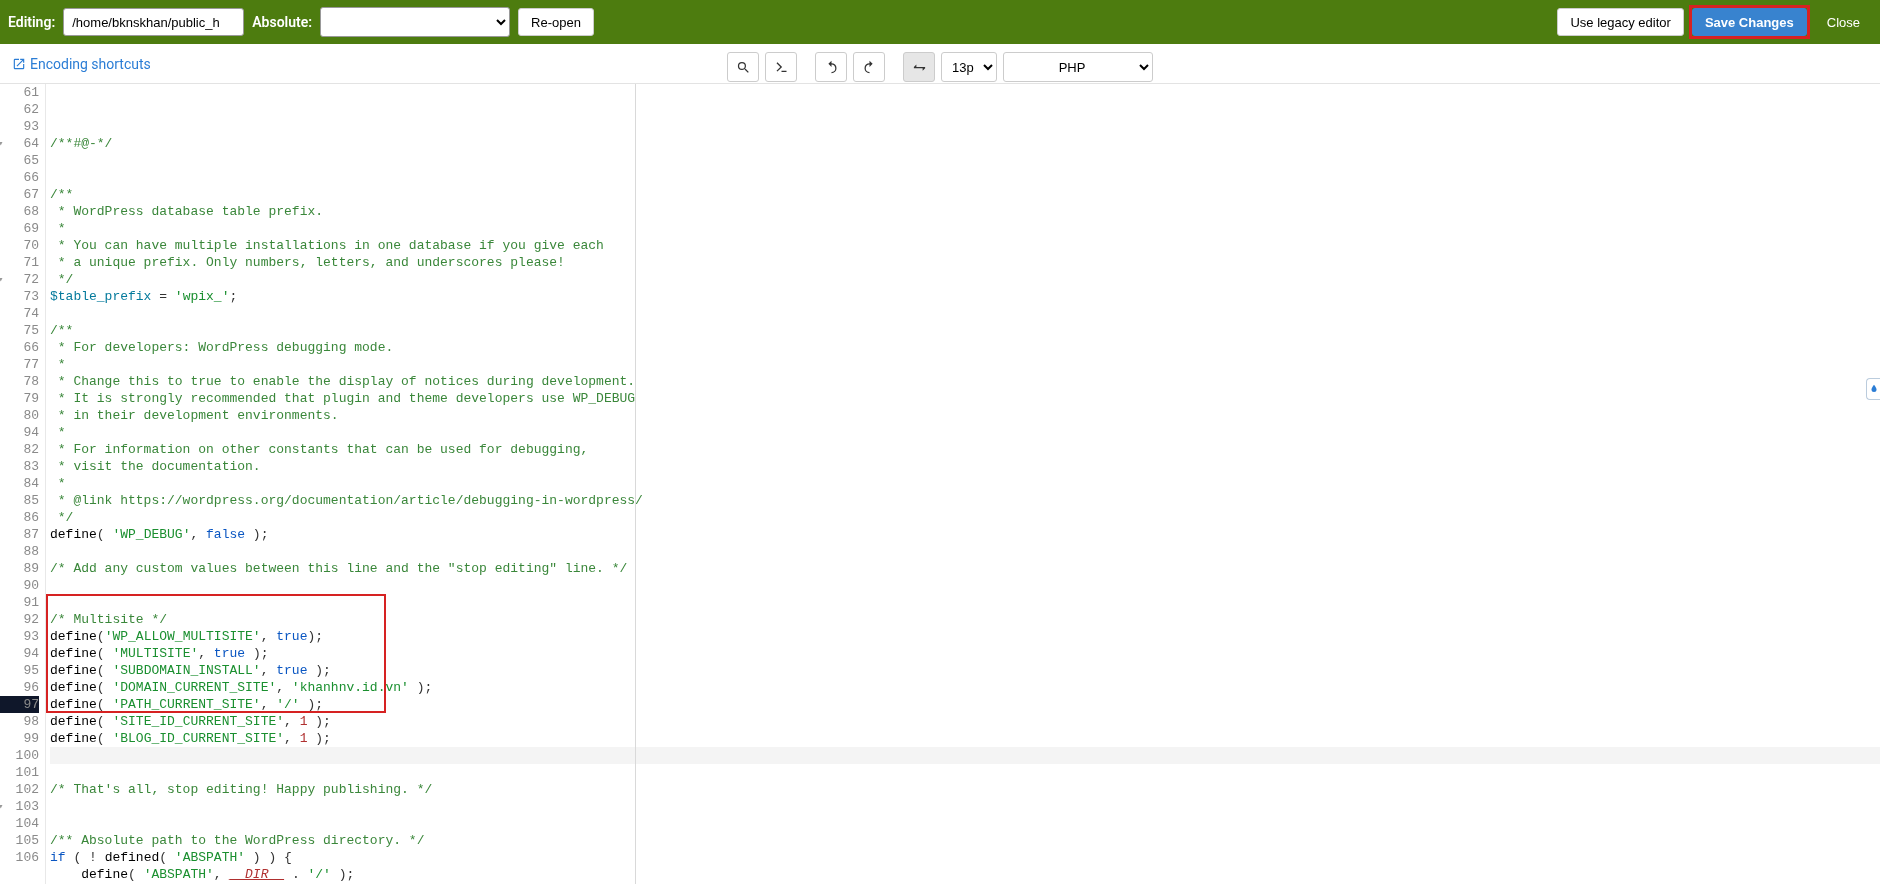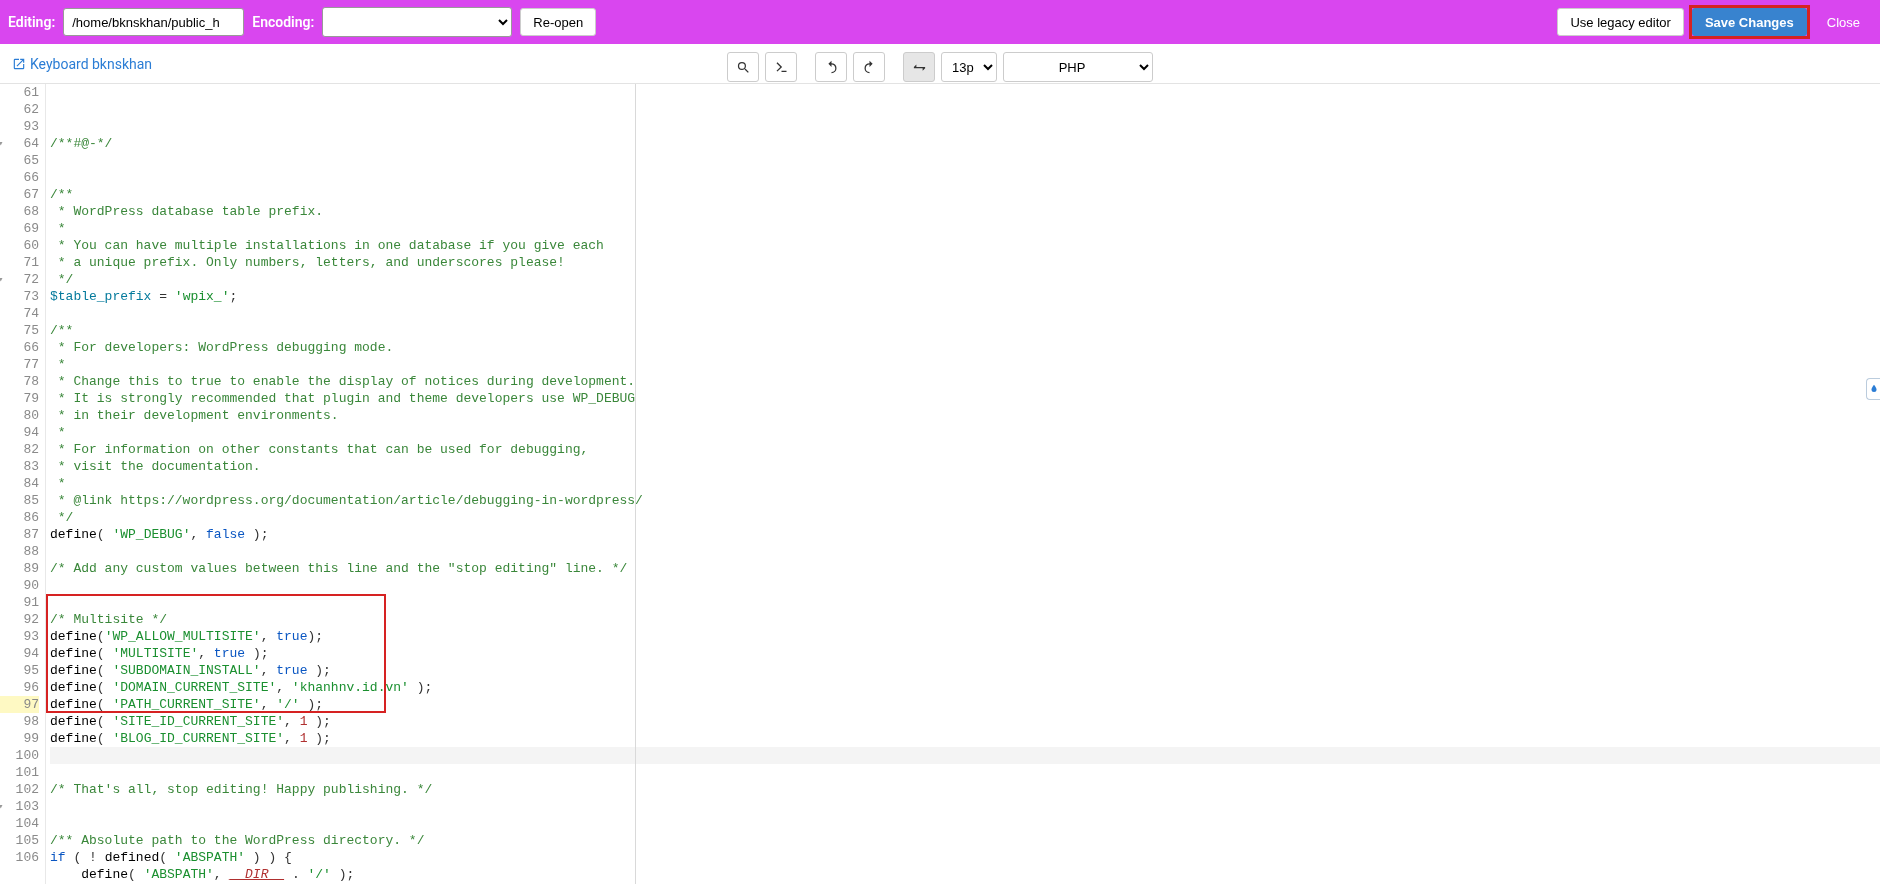--- a/index.html
+++ b/index.html
@@ -1,17 +1,17 @@
 <!DOCTYPE html>
 <html><head>
 <meta charset="utf-8">
 <style>
 * { margin: 0; padding: 0; box-sizing: border-box; }
 body { font-family: -apple-system, BlinkMacSystemFont, "Segoe UI", Roboto, sans-serif; font-size: 13px; color: #333; background: #fff; overflow-x: hidden; width: 1880px; }
-.topbar { background: #d946ef; height: 44px; display: flex; align-items: center; padding: 0 8px; gap: 8px; }
+.topbar { background: #4d7c0f; height: 44px; display: flex; align-items: center; padding: 0 8px; gap: 8px; }
 .topbar-label { color: #fff; font-weight: 600; font-size: 14px; }
 .topbar input[type="text"] { height: 28px; padding: 0 8px; border: 1px solid #999; border-radius: 3px; background: #fff; font-size: 13px; }
 .path-input { width: 181px; }
 .topbar select { height: 28px; padding: 14px 6px; border: 1px solid #999; border-radius: 3px; background: #fff; font-size: 13px; min-width: 190px; }
 .btn { height: 28px; padding: 0 12px; border: 1px solid #ccc; background: #fff; border-radius: 3px; cursor: pointer; font-size: 13px; display: inline-flex; align-items: center; justify-content: center; }
 .btn-primary { background: #3883cf; color: #fff; border-color: #3883cf; font-weight: 600; }
 .topbar-spacer { flex: 1; }
 .highlight-box-btn { position: relative; }
 .highlight-outline { position: absolute; inset: -3px; border: 3px solid #d62222; pointer-events: none; }
 .shortcuts-row { height: 40px; display: flex; align-items: center; padding: 0 12px; border-bottom: 1px solid #e3e3e3; }
@@ -43,40 +43,40 @@
 .red-box { position: absolute; border: 2px solid #d62222; pointer-events: none; }
 .side-tab { position: fixed; right: 0; top: 378px; width: 14px; height: 22px; background: #fff; border: 1px solid #bcd; border-right: none; border-radius: 4px 0 0 4px; display: flex; align-items: center; justify-content: center; }
 .side-tab svg { width: 10px; height: 10px; }
 </style>
 </head>
 <body>
 
 <div class="topbar">
   <span class="topbar-label">Editing:</span>
   <input type="text" class="path-input" value="/home/bknskhan/public_h" style="">
-  <span class="topbar-label">Encoding:</span>
+  <span class="topbar-label">Absolute:</span>
   <select>
     <option>utf-8</option>
   </select>
   <button class="btn">Re-open</button>
   <div class="topbar-spacer"></div>
   <button class="btn">Use legacy editor</button>
   <span class="highlight-box-btn">
     <button class="btn btn-primary">Save Changes</button>
     <span class="highlight-outline"></span>
   </span>
   <button class="btn" style="border:none;background:transparent;color:#fff">Close</button>
 </div>
 
 <div class="shortcuts-row">
   <a href="#" class="shortcuts-link">
     <svg viewBox="0 0 24 24">
         <path d="M14 3v2h3.59L7.76 14.83l1.41 1.41L19 6.41V10h2V3h-7zM19 19H5V5h7V3H5a2 2 0 0 0-2 2v14a2 2 0 0 0 2 2h14a2 2 0 0 0 2-2v-7h-2v7z"></path>
       </svg>
-    <span>Keyboard bknskhan</span>
+    <span>Encoding shortcuts</span>
   </a>
 </div>
 
 <div class="toolbar-center">
   <button class="icon-btn">
       <svg viewBox="0 0 24 24">
         <path d="M15.5 14h-.79l-.28-.27A6.471 6.471 0 0 0 16 9.5 6.5 6.5 0 1 0 9.5 16a6.47 6.47 0 0 0 4.23-1.57l.27.28v.79l5 5L20.49 19l-5-5zM9.5 14A4.5 4.5 0 1 1 14 9.5 4.5 4.5 0 0 1 9.5 14z"></path>
       </svg>
     </button>
   <button class="icon-btn">
@@ -113,21 +113,21 @@
   <div class="gutter" id="gutter">
       <div class="gutter-line">61</div>
       <div class="gutter-line">62</div>
       <div class="gutter-line">93</div>
       <div class="gutter-line">64<span class="fold">▾</span></div>
       <div class="gutter-line">65</div>
       <div class="gutter-line">66</div>
       <div class="gutter-line">67</div>
       <div class="gutter-line">68</div>
       <div class="gutter-line">69</div>
-      <div class="gutter-line">60</div>
+      <div class="gutter-line">70</div>
       <div class="gutter-line">71</div>
       <div class="gutter-line">72<span class="fold">▾</span></div>
       <div class="gutter-line">73</div>
       <div class="gutter-line">74</div>
       <div class="gutter-line">75</div>
       <div class="gutter-line">66</div>
       <div class="gutter-line">77</div>
       <div class="gutter-line">78</div>
       <div class="gutter-line">79</div>
       <div class="gutter-line">80</div>
@@ -140,21 +140,21 @@
       <div class="gutter-line">87</div>
       <div class="gutter-line">88</div>
       <div class="gutter-line">89</div>
       <div class="gutter-line">90</div>
       <div class="gutter-line">91</div>
       <div class="gutter-line">92</div>
       <div class="gutter-line">93</div>
       <div class="gutter-line">94</div>
       <div class="gutter-line">95</div>
       <div class="gutter-line">96</div>
-      <div class="gutter-line" style="background: #fef9c3;">97</div>
+      <div class="gutter-line" style="background: #0f172a;">97</div>
       <div class="gutter-line">98</div>
       <div class="gutter-line">99</div>
       <div class="gutter-line">100</div>
       <div class="gutter-line">101</div>
       <div class="gutter-line">102</div>
       <div class="gutter-line">103<span class="fold">▾</span></div>
       <div class="gutter-line">104</div>
       <div class="gutter-line">105</div>
       <div class="gutter-line">106</div>
     </div>

